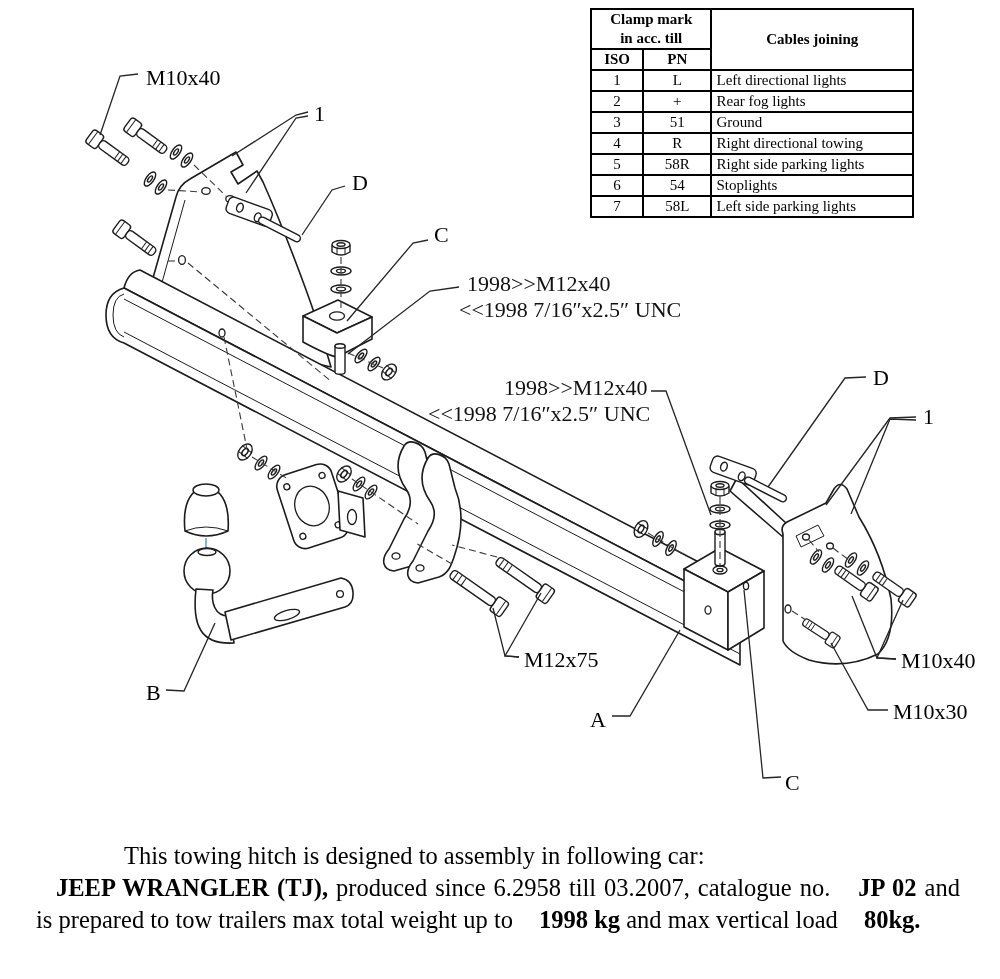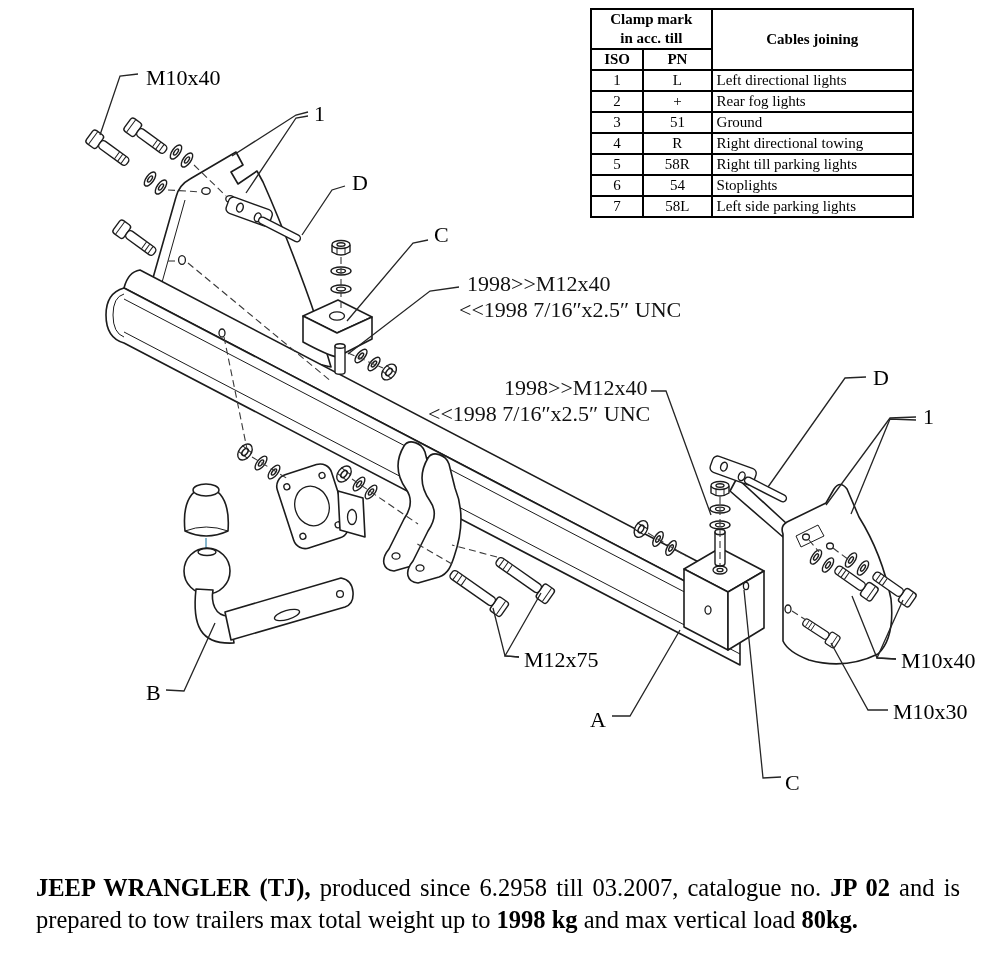--- a/index.html
+++ b/index.html
@@ -23,21 +23,21 @@
   .thin{fill:none;stroke:#1c1c1c;stroke-width:1;}
   .hole{fill:#fff;stroke:#1c1c1c;stroke-width:1.3;}
   .ldr{fill:none;stroke:#252525;stroke-width:1.3;}
   .dsh{fill:none;stroke:#3a3a3a;stroke-width:1.1;stroke-dasharray:7 4;}
   .blue{fill:none;stroke:#86b7cf;stroke-width:2;}
   text.lbl{font-family:"Liberation Serif",serif;font-size:22px;fill:#000;}
   text.ann{font-family:"Liberation Serif",serif;font-size:22px;fill:#111;}
   
   .footer-text{position:absolute;left:36px;top:840px;width:924px;font-size:24.5px;
                line-height:32px;text-align:justify;text-indent:88px;}
-  .footer-text b{font-weight:bold;}
+  .footer-text b{font-weight:bold;margin-left:20px;}
 </style>
 </head>
 <body>
 
 <div class="page">
 
   <svg class="diagram" width="1000" height="832" viewBox="0 0 1000 832">
     <defs>
       <g id="bolt">
         <rect x="-13" y="-8" width="13" height="16" rx="3" class="shape2"></rect>
@@ -312,33 +312,33 @@
         <td class="col-cable">Ground</td>
       </tr>
       <tr>
         <td class="col-iso">4</td>
         <td class="col-pn">R</td>
         <td class="col-cable">Right directional towing</td>
       </tr>
       <tr>
         <td class="col-iso">5</td>
         <td class="col-pn">58R</td>
-        <td class="col-cable">Right till parking lights</td>
+        <td class="col-cable">Right side parking lights</td>
       </tr>
       <tr>
         <td class="col-iso">6</td>
         <td class="col-pn">54</td>
         <td class="col-cable">Stoplights</td>
       </tr>
       <tr>
         <td class="col-iso">7</td>
         <td class="col-pn">58L</td>
         <td class="col-cable">Left side parking lights</td>
       </tr>
     </tbody>
   </table>
 
   <div class="footer-text">
-    <br>
+    <span>This towing hitch is designed to assembly in following car:</span><br>
     <b>JEEP WRANGLER (TJ),</b><span> produced since 6.2958 till 03.2007, catalogue no. </span><b>JP 02</b><span> and is prepared to tow trailers max total weight up to </span><b>1998 kg</b><span> and max vertical load </span><b>80kg.</b>
   </div>
 
 </div>
 
 </body></html>

